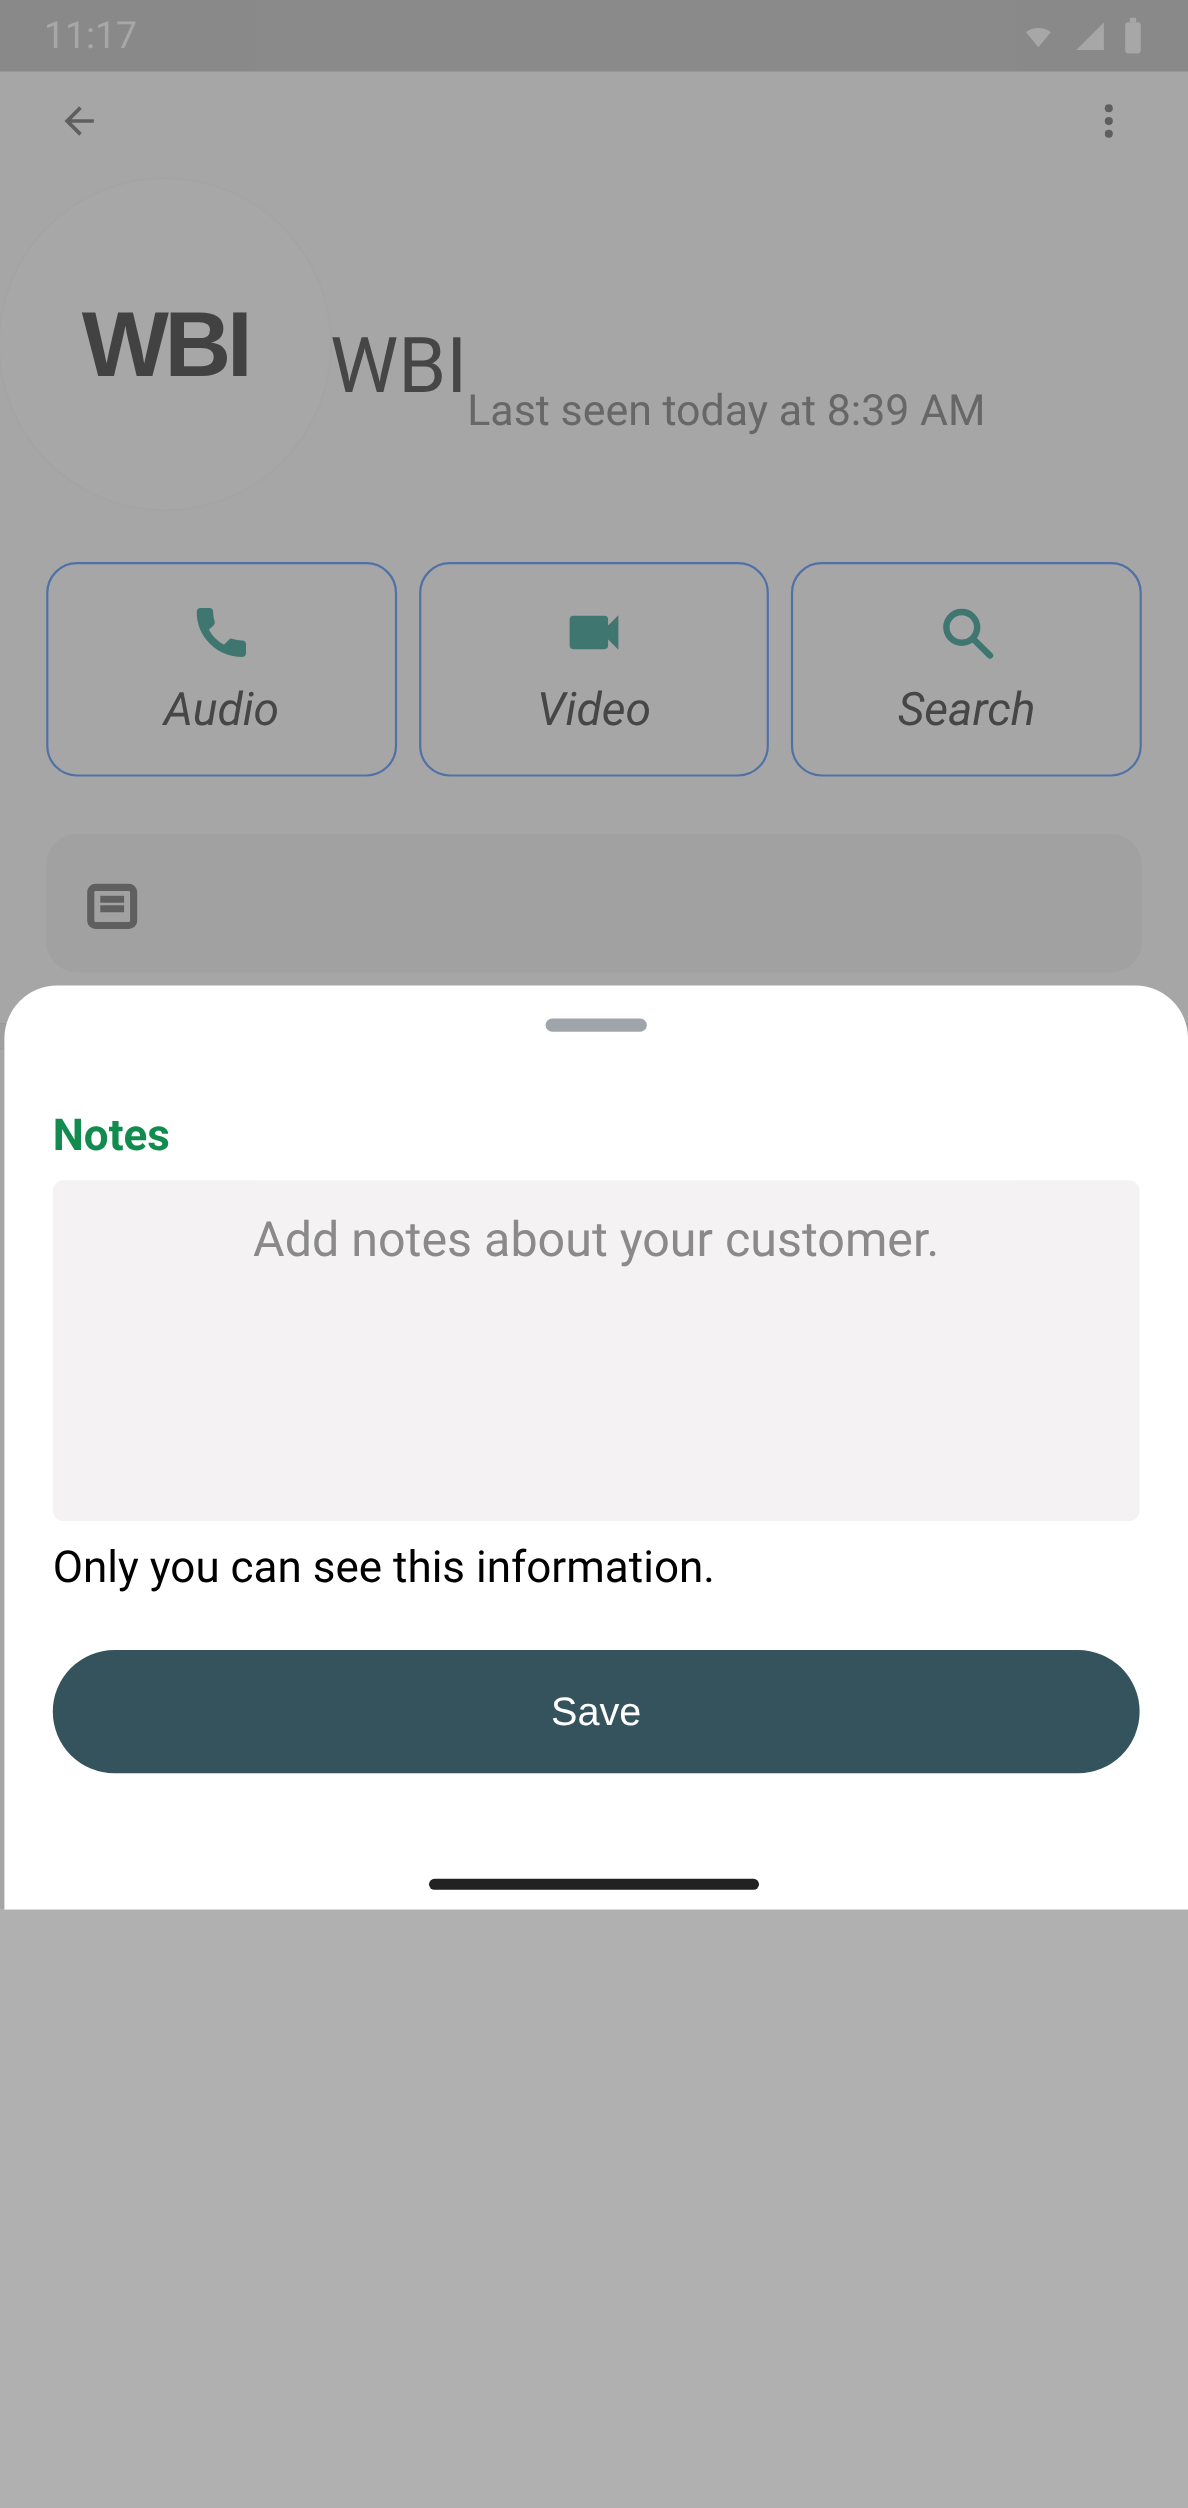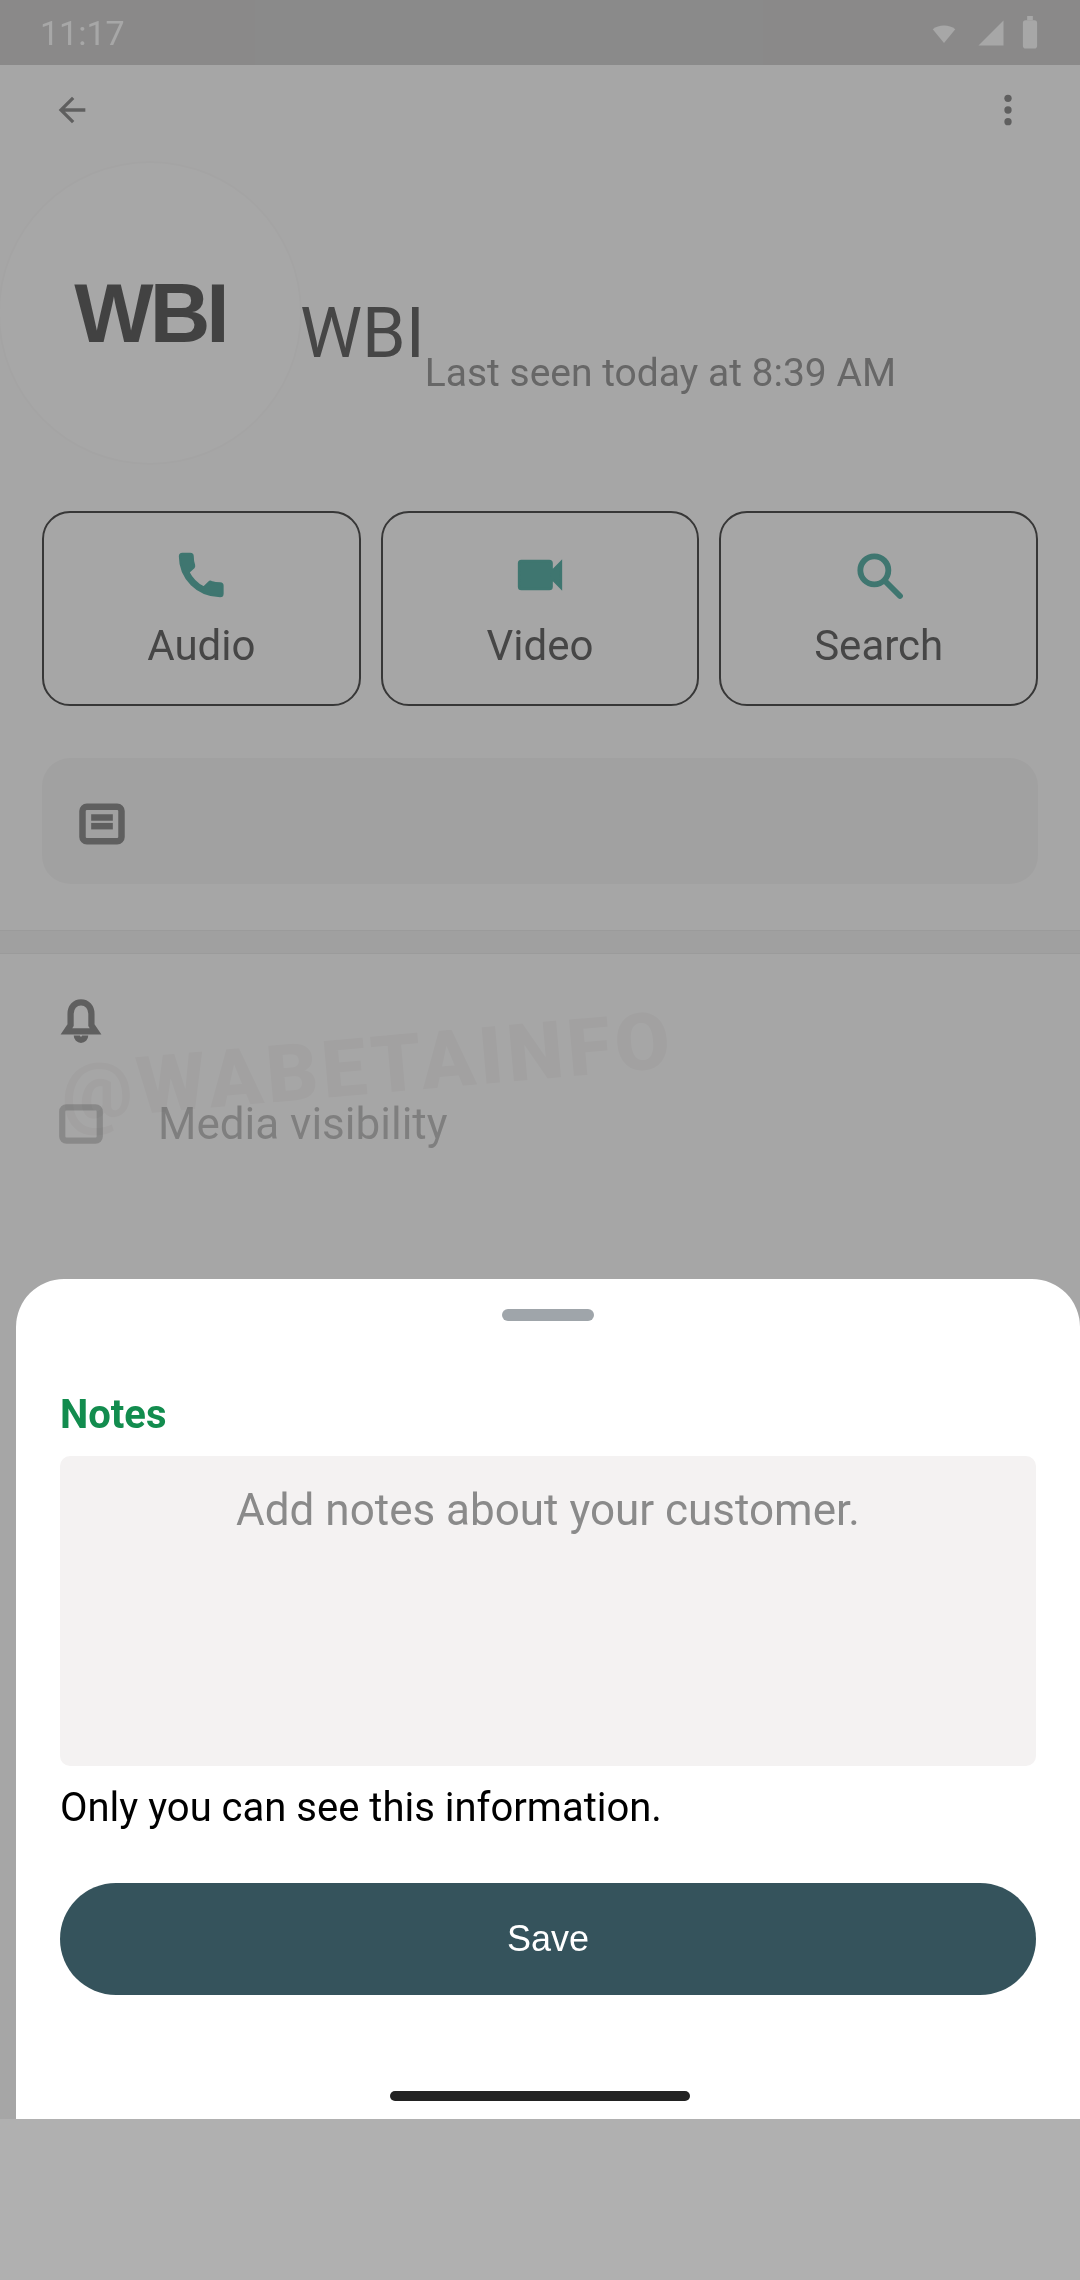--- a/index.html
+++ b/index.html
@@ -1,17 +1,17 @@
 <!DOCTYPE html>
 <html><head>
 <meta charset="utf-8">
 <style>
   * { box-sizing: border-box; margin: 0; padding: 0; }
   html, body { width: 1080px; height: 2280px; overflow: hidden; font-family: Roboto, "Segoe UI", Arial, sans-serif; background: #b0b0b0; }
-  .screen-wrap { position: relative; width: 1080px; height: 2119px; }
+  .screen-wrap { position: relative; width: 1080px; height: 1736px; }
 
   
   .base { position: absolute; inset: 0; background: #f7f6f6; }
   .dim { position: absolute; inset: 0; background: rgba(100,100,100,0.55); pointer-events: none; z-index: 50; }
 
   
   .statusbar { height: 65px; background: #000; opacity: 0.25;  position: relative; }
   .status-inner { position: absolute; inset:0; display:flex; align-items:center; justify-content:space-between; padding: 0 40px; color:#fff; font-size:34px; font-weight:400; }
   .status-icons { display:flex; gap:14px; align-items:center; }
   .status-icons svg { fill:#fff; }
@@ -21,35 +21,35 @@
   .icon-btn { width:72px; height:72px; display:flex; align-items:center; justify-content:center; }
   .icon-btn svg { width:40px; height:40px; fill:#5a5a5a; }
 
   .profile { display:flex; flex-direction:row; align-items:center; padding-top: 8px; }
   .avatar { width: 300px; height: 300px; border-radius: 50%; background:#f9f9f9; display:flex; align-items:center; justify-content:center; box-shadow: 0 0 0 2px rgba(0,0,0,0.02); }
   .avatar-text { font-size: 84px; font-weight: 900; letter-spacing: -4px; color:#1a1a1a; font-family: Arial Black, Arial, sans-serif; }
   .contact-name { font-size: 70px; font-weight: 400; color:#222; margin-top: 40px; }
   .last-seen { font-size: 39px; color:#6a6a6a; margin-top: 120px; }
 
   .action-row { display:flex; gap: 20px; padding: 48px 42px 0 42px; }
-  .action-btn { flex:1; height: 195px; border: 2px solid #000000; border-radius: 28px; display:flex; flex-direction:column; align-items:center; justify-content:center; gap: 18px; }
+  .action-btn { flex:1; height: 195px; border: 2px solid #3b82f6; border-radius: 28px; display:flex; flex-direction:column; align-items:center; justify-content:center; gap: 18px; font-style: italic; }
   .action-btn svg { width:56px; height:56px; fill:#128c7e; stroke:#128c7e; }
   .action-label { font-size: 42px; color:#222; }
 
   .notes-display { margin: 52px 42px 0 42px; background:#ececec; border-radius: 28px; padding: 34px 34px; display:flex; gap: 32px; align-items:flex-start; }
   .notes-display svg { width:52px; height:52px; fill:none; stroke:#5a5a5a; stroke-width:3; flex-shrink:0; margin-top:6px;}
   .notes-display-txt { font-size: 42px; color:#333; line-height: 1.25; }
 
   .section-divider { height: 24px; background:#e8e8e8; margin-top: 46px; border-top:1px solid #ddd; border-bottom:1px solid #ddd;}
   .list-row { display:flex; align-items:center; gap: 52px; padding: 42px 56px; }
   .list-row svg { width:50px; height:50px; fill:none; stroke:#5a5a5a; stroke-width:3; }
   .list-row-label { font-size: 44px; color:#222; }
 
   
-  .sheet { position:absolute; left:16px; right:0; bottom:0; height: 840px; background:#fff; border-top-left-radius: 48px; border-top-right-radius: 48px; z-index: 100; padding: 30px 44px 0 44px; display:flex; flex-direction:column; }
+  .sheet { position:absolute; left:4px; right:0; bottom:0; height: 840px; background:#fff; border-top-left-radius: 48px; border-top-right-radius: 48px; z-index: 100; padding: 30px 44px 0 44px; display:flex; flex-direction:column; }
   .drag-handle { width: 92px; height: 12px; background:#9fa5aa; border-radius: 6px; align-self:center; }
   .sheet-title { font-size: 40px; font-weight: 700; color:#128c4e; margin-top: 70px; }
   .sheet-textarea { margin-top: 18px; width:100%; height: 310px; background:#f4f2f2; border:none; border-radius: 10px; padding: 28px 24px; font-size: 44px; color:#222; resize:none; font-family:inherit;text-align:center; }
   .sheet-textarea::placeholder { color:#8a8a8a; }
   .sheet-hint { font-size: 40px; color:#000000; margin-top: 18px; }
   .save-btn { margin-top: 52px; width:100%; height: 112px; background:#35535c; border:none; border-radius: 60px; color:#fff; font-size: 36px; font-weight:500; }
 
   .nav-bar { position:absolute; bottom: 18px; left:50%; transform:translateX(-50%); width: 300px; height: 10px; background:#222; border-radius: 6px; z-index:200; }
 
   

